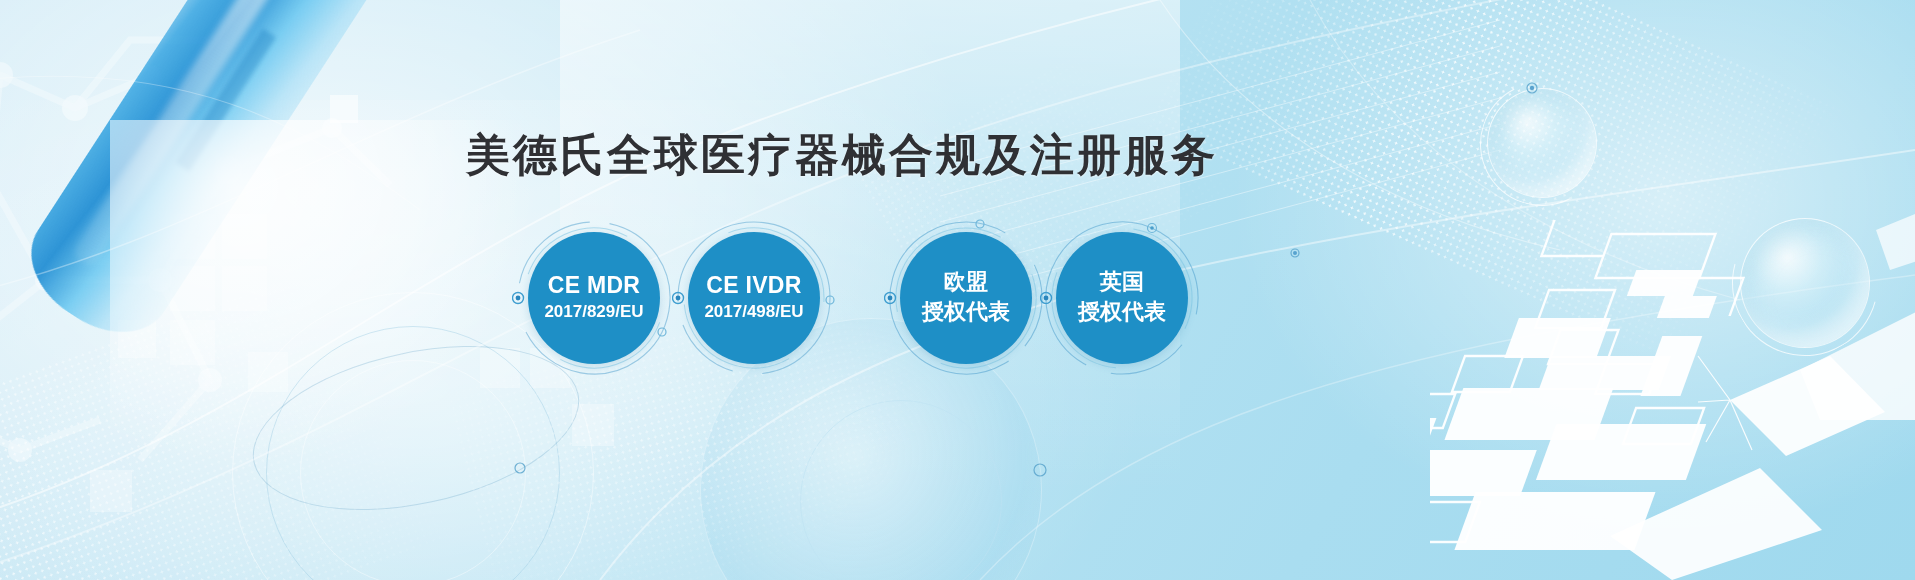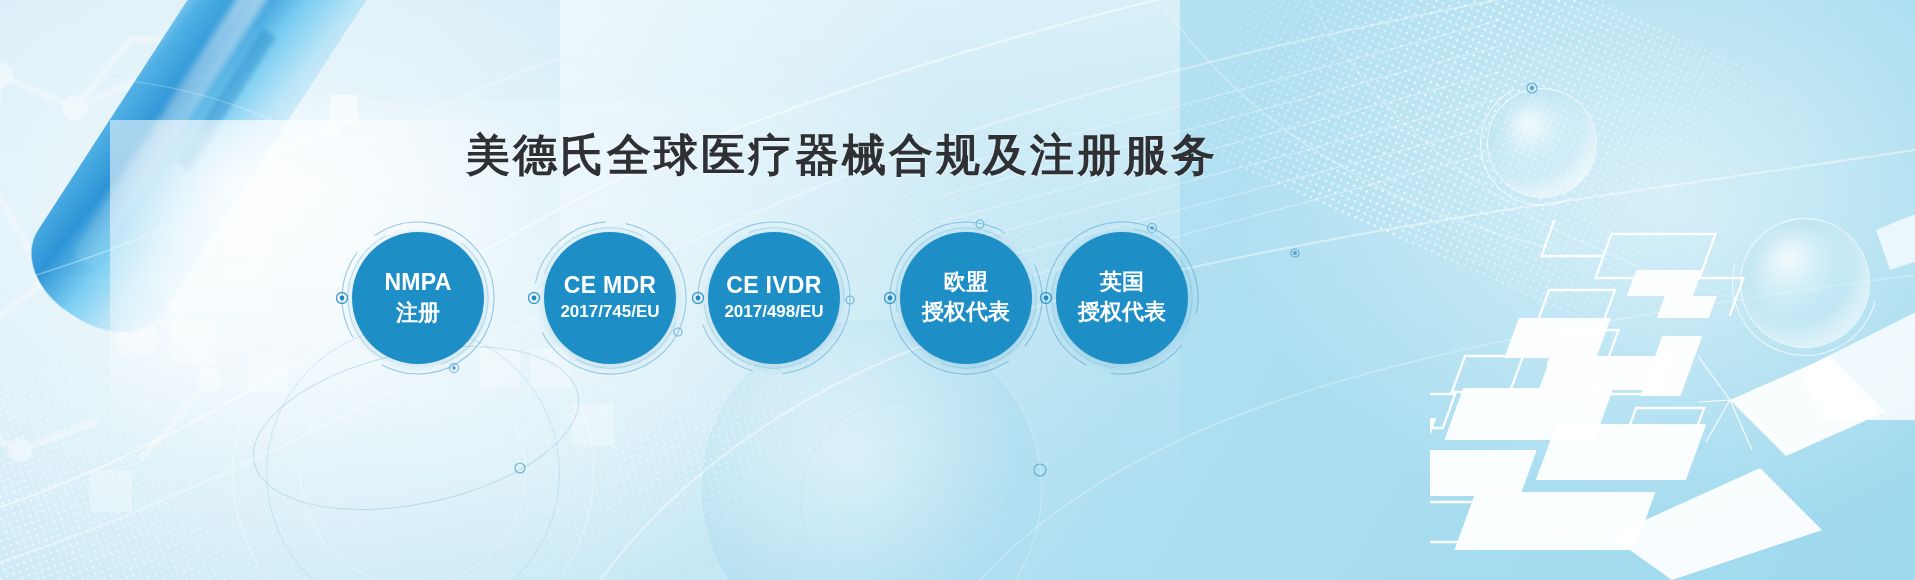--- a/index.html
+++ b/index.html
@@ -418,50 +418,36 @@
         <circle cx="1532" cy="88" r="2.2"></circle>
         <circle cx="1295" cy="253" r="2"></circle>
       </g>
     </svg>
   </div>
 
   <div class="title">美德氏全球医疗器械合规及注册服务</div>
 
   <div class="badge-row">
 
-    <div class="badge nmpa" style="left:0px;">
-      <svg class="ring" viewBox="0 0 164 164">
-        <circle cx="82" cy="82" r="76" fill="none" stroke="rgba(80,160,205,0.55)" stroke-width="1.1" stroke-dasharray="210 40 90 24" transform="rotate(-40 82 82)"></circle>
-        <circle cx="82" cy="82" r="70" fill="none" stroke="rgba(120,195,228,0.55)" stroke-width="1" stroke-dasharray="150 80" transform="rotate(120 82 82)"></circle>
-        <circle cx="6" cy="82" r="5.5" fill="none" stroke="#3f9ed0" stroke-width="1.4"></circle>
-        <circle cx="6" cy="82" r="2.4" fill="#2a86bd"></circle>
-        <circle cx="118" cy="152" r="4.5" fill="none" stroke="#6fb6da" stroke-width="1.2"></circle>
-        <circle cx="118" cy="152" r="1.8" fill="#4a9ecb"></circle>
-      </svg>
-      <div class="disc">
-        <span class="line1">NMPA</span>
-        <span class="line2">注册</span>
-      </div>
-    </div>
-
-    <div class="badge" style="left:192px;">
+
+    <div class="badge" style="left:176px;">
       <svg class="ring" viewBox="0 0 164 164">
         <circle cx="82" cy="82" r="76" fill="none" stroke="rgba(80,160,205,0.50)" stroke-width="1.1" stroke-dasharray="190 50 100 20" transform="rotate(10 82 82)"></circle>
         <circle cx="82" cy="82" r="70" fill="none" stroke="rgba(120,195,228,0.50)" stroke-width="1" stroke-dasharray="120 100" transform="rotate(200 82 82)"></circle>
         <circle cx="6" cy="82" r="5.5" fill="none" stroke="#3f9ed0" stroke-width="1.4"></circle>
         <circle cx="6" cy="82" r="2.4" fill="#2a86bd"></circle>
         <circle cx="150" cy="116" r="4" fill="none" stroke="#6fb6da" stroke-width="1.2"></circle>
       </svg>
       <div class="disc">
         <span class="line1">CE MDR</span>
-        <span class="line2">2017/745/EU</span>
+        <span class="line2">2017/829/EU</span>
       </div>
     </div>
 
-    <div class="badge" style="left:356px;">
+    <div class="badge" style="left:336px;">
       <svg class="ring" viewBox="0 0 164 164">
         <circle cx="82" cy="82" r="76" fill="none" stroke="rgba(80,160,205,0.50)" stroke-width="1.1" stroke-dasharray="230 30 70 24" transform="rotate(-90 82 82)"></circle>
         <circle cx="82" cy="82" r="70" fill="none" stroke="rgba(120,195,228,0.50)" stroke-width="1" stroke-dasharray="140 90" transform="rotate(60 82 82)"></circle>
         <circle cx="6" cy="82" r="5.5" fill="none" stroke="#3f9ed0" stroke-width="1.4"></circle>
         <circle cx="6" cy="82" r="2.4" fill="#2a86bd"></circle>
         <circle cx="158" cy="84" r="4" fill="none" stroke="#6fb6da" stroke-width="1.2"></circle>
       </svg>
       <div class="disc">
         <span class="line1">CE IVDR</span>
         <span class="line2">2017/498/EU</span>

